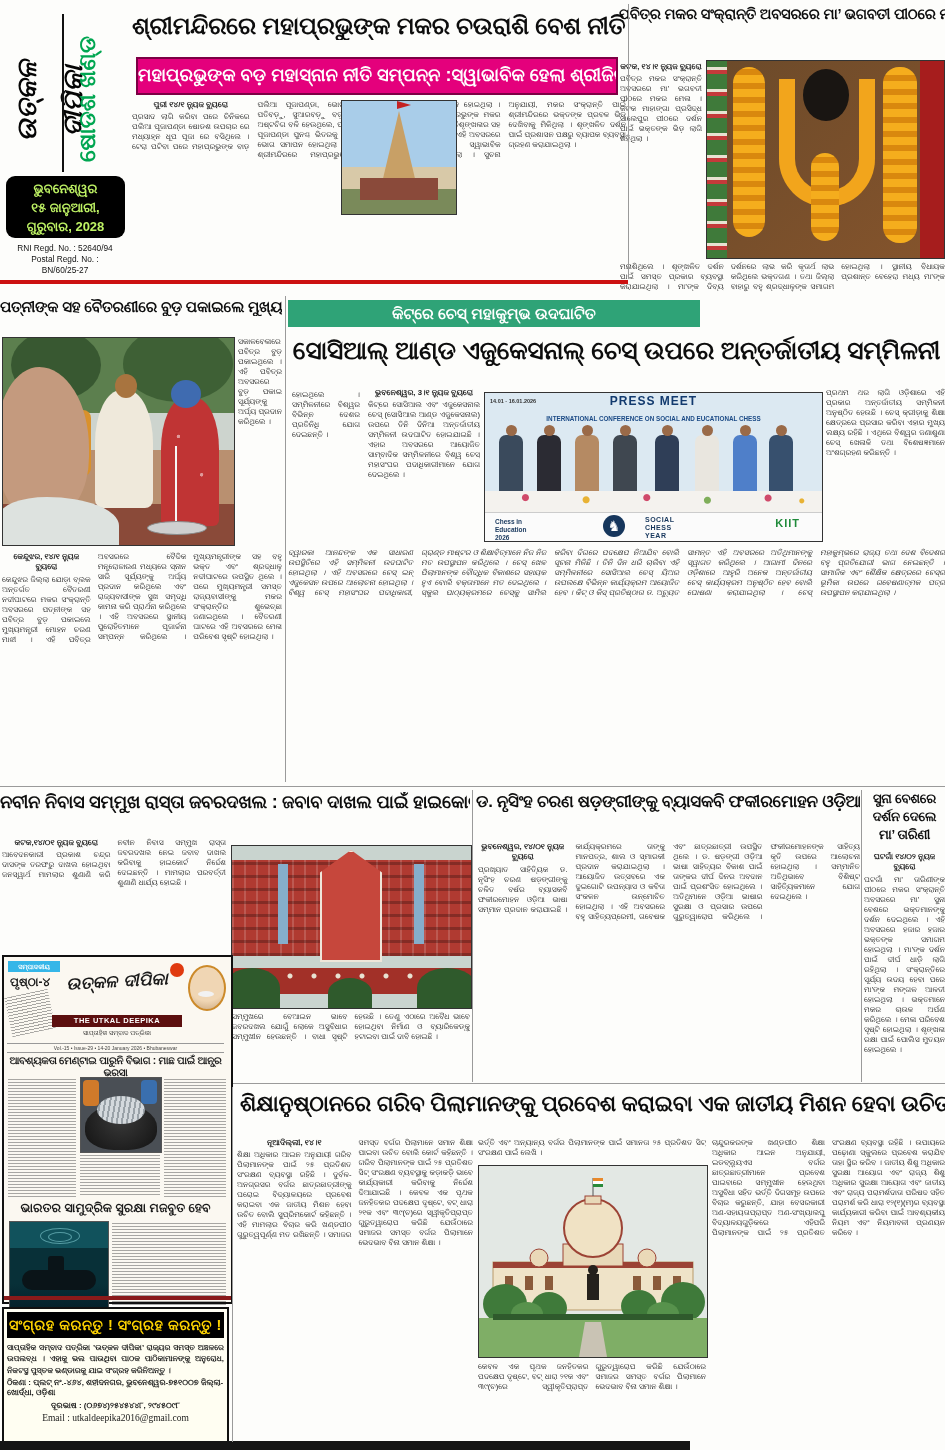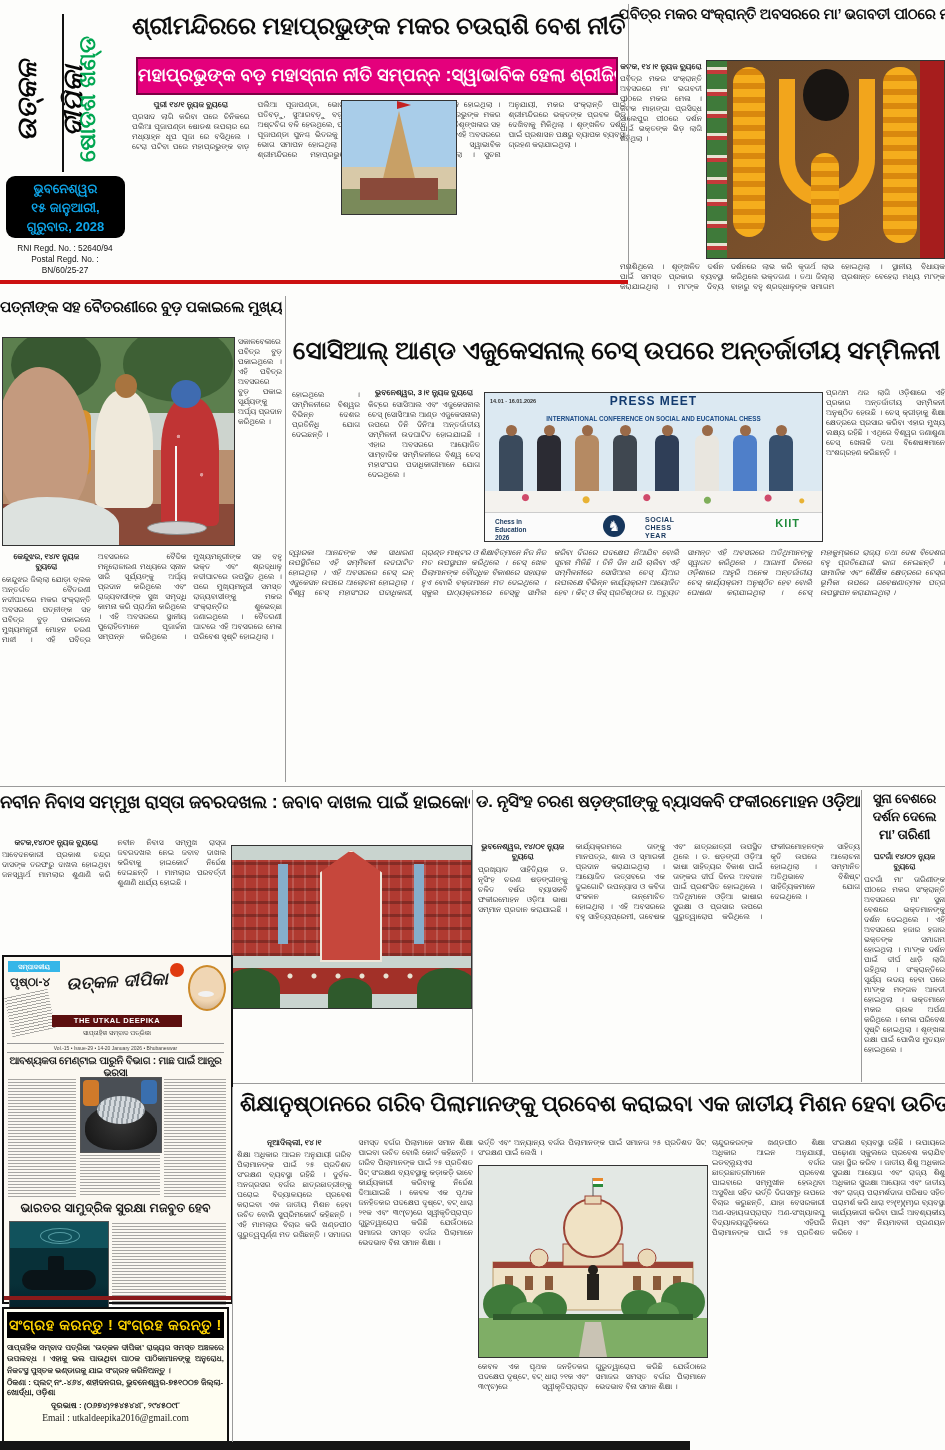--- a/index.html
+++ b/index.html
@@ -18,21 +18,21 @@
   .photo{border:1px solid #333;overflow:hidden;position:absolute;}
   .vrule{background:#9a9a9a;width:1px;position:absolute;}
   .hrule{background:#9a9a9a;height:1px;position:absolute;}
   .micro{background:repeating-linear-gradient(180deg,#555 0,#555 1px,transparent 1px,transparent 3px);opacity:.5;}
 
   
   .rot{transform:rotate(-90deg);}
   #mast-logo{left:-48px;top:78px;width:150px;height:46px;font-family:"DejaVu Serif","Liberation Serif",serif;
     font-weight:bold;font-style:italic;font-size:27px;color:#050505;text-align:center;line-height:46px;}
   #mast-edition{left:16px;top:80px;width:142px;height:38px;font-weight:bold;font-size:23px;color:#00a651;text-align:center;line-height:38px;}
-  #date-box{left:6px;top:176px;width:119px;height:62px;background:#000;color:#0ea5e9;border-radius:9px;
+  #date-box{left:6px;top:176px;width:119px;height:62px;background:#000;color:#bef264;border-radius:9px;
     font-weight:bold;font-size:13px;line-height:1.45;text-align:center;padding-top:4px;box-sizing:border-box;}
   #rni{left:0;top:243px;width:130px;font-size:8.3px;line-height:1.3;text-align:center;color:#111;}
 
   
   #banner-magenta{left:136px;top:57px;width:478px;height:34px;background:#e4007c;border:2px solid #7c0044;
      color:#fff;font-weight:bold;font-size:18px;text-align:center;line-height:33px;white-space:nowrap;overflow:hidden;}
   #kicker-green{left:288px;top:300px;width:412px;height:27px;background:#2fa377;color:#fff;font-weight:bold;
      font-size:15.5px;text-align:center;line-height:27px;}
   #rule-red{left:0;top:280px;width:628px;height:4px;background:#cc1111;}
 
@@ -203,20 +203,21 @@
     <div id="cm-shoulder"></div>
   </div>
   <div class="abs body-txt" style="left:238px;top:337px;width:44px;height:207px;">
     <span>ସକାଳବେଳାରେ ପବିତ୍ର ବୁଡ଼ ପକାଇଥିଲେ । ଏହି ପବିତ୍ର ଅବସରରେ ବୁଡ଼ ପକାଇ ସୂର୍ଯ୍ୟଙ୍କୁ ଅର୍ଘ୍ୟ ପ୍ରଦାନ କରିଥିଲେ ।</span>
   </div>
   <div class="abs body-txt cols3" style="left:2px;top:552px;width:280px;height:230px;">
     <b>କେନ୍ଦୁଝର, ୧୪/୧ ନ୍ୟୁଜ ବ୍ୟୁରୋ</b>
     <span>କେନ୍ଦୁଝର ଜିଲ୍ଲା ଯୋଡ଼ା ବ୍ଲକ ଅନ୍ତର୍ଗତ ବୈତରଣୀ ନଦୀଘାଟରେ ମକର ସଂକ୍ରାନ୍ତି ଅବସରରେ ପତ୍ନୀଙ୍କ ସହ ପବିତ୍ର ବୁଡ଼ ପକାଇଲେ ମୁଖ୍ୟମନ୍ତ୍ରୀ ମୋହନ ଚରଣ ମାଝୀ । ଏହି ପବିତ୍ର ଅବସରରେ ବୈଦିକ ମନ୍ତ୍ରୋଚ୍ଚାରଣ ମଧ୍ୟରେ ସ୍ନାନ ସାରି ସୂର୍ଯ୍ୟଙ୍କୁ ଅର୍ଘ୍ୟ ପ୍ରଦାନ କରିଥିଲେ ଏବଂ ରାଜ୍ୟବାସୀଙ୍କ ସୁଖ ସମୃଦ୍ଧି କାମନା କରି ପ୍ରାର୍ଥନା କରିଥିଲେ । ଏହି ଅବସରରେ ସ୍ଥାନୀୟ ପୁରୋହିତମାନେ ପୂଜାର୍ଚ୍ଚନା ସମ୍ପନ୍ନ କରିଥିଲେ । ମୁଖ୍ୟମନ୍ତ୍ରୀଙ୍କ ସହ ବହୁ ଭକ୍ତ ଏବଂ ଶ୍ରଦ୍ଧାଳୁ ନଦୀଘାଟରେ ଉପସ୍ଥିତ ଥିଲେ । ପରେ ମୁଖ୍ୟମନ୍ତ୍ରୀ ସମସ୍ତ ରାଜ୍ୟବାସୀଙ୍କୁ ମକର ସଂକ୍ରାନ୍ତିର ଶୁଭେଚ୍ଛା ଜଣାଇଥିଲେ । ବୈତରଣୀ ଘାଟରେ ଏହି ଅବସରରେ ମେଳା ପରିବେଶ ସୃଷ୍ଟି ହୋଇଥିଲା ।</span>
   </div>
 
+  <div class="abs" id="kicker-green">କିଟ୍‌ରେ ଚେସ୍ ମହାକୁମ୍ଭ ଉଦଘାଟିତ</div>
   <div class="abs hl center nowrap" style="left:288px;top:336px;width:657px;font-size:25px;">ସୋସିଆଲ୍ ଆଣ୍ଡ ଏଜୁକେସନାଲ୍ ଚେସ୍ ଉପରେ ଅନ୍ତର୍ଜାତୀୟ ସମ୍ମିଳନୀ</div>
   <div class="abs body-txt" style="left:292px;top:390px;width:68px;height:155px;">
     <span>ହୋଇଥିଲେ । ସମ୍ମିଳନୀରେ ବିଶ୍ୱର ବିଭିନ୍ନ ଦେଶର ପ୍ରତିନିଧି ଯୋଗ ଦେଇଛନ୍ତି ।</span>
   </div>
   <div class="abs body-txt" style="left:368px;top:388px;width:112px;height:157px;">
     <b>ଭୁବନେଶ୍ୱର, 3।୧ ନ୍ୟୁଜ ବ୍ୟୁରୋ</b>
     <span>କିଟ୍‌ରେ ସୋସିଆଲ ଏବଂ ଏଜୁକେସନାଲ ଚେସ୍ (ସୋସିଆଲ ଆଣ୍ଡ ଏଜୁକେସନାଲ) ଉପରେ ତିନି ଦିନିଆ ଅନ୍ତର୍ଜାତୀୟ ସମ୍ମିଳନୀ ଉଦଘାଟିତ ହୋଇଯାଇଛି । ଏହାର ଅବସରରେ ଆୟୋଜିତ ସାମ୍ବାଦିକ ସମ୍ମିଳନୀରେ ବିଶ୍ୱ ଚେସ୍ ମହାସଂଘର ପଦାଧିକାରୀମାନେ ଯୋଗ ଦେଇଥିଲେ ।</span>
   </div>
 
   <div class="photo" id="press-photo">
@@ -264,20 +265,23 @@
   </div>
   <div class="photo" id="hc-photo">
     <div id="hc-main"></div>
     <div class="hc-glass" style="left:46px;"></div>
     <div class="hc-glass" style="left:182px;"></div>
     <div id="hc-tower"></div>
     <div id="hc-wall"></div>
     <div class="hc-bush" style="left:-8px;width:56px;"></div>
     <div class="hc-bush" style="left:96px;width:44px;height:30px;"></div>
     <div class="hc-bush" style="right:-6px;width:60px;"></div>
+  </div>
+  <div class="abs body-txt cols2" style="left:232px;top:1012px;width:238px;height:66px;">
+    <span>ସମ୍ମୁଖରେ ବେଆଇନ ଭାବେ ଜବରଦଖଲ ଯୋଗୁଁ ଲୋକେ ଅସୁବିଧାର ସମ୍ମୁଖୀନ ହେଉଛନ୍ତି । ବାଧା ସୃଷ୍ଟି ହେଉଛି । ତେଣୁ ଏଠାରେ ଅବୈଧ ଭାବେ ହୋଇଥିବା ନିର୍ମାଣ ଓ ବ୍ୟାରିକେଡ୍‌କୁ ହଟାଇବା ପାଇଁ ଦାବି ହୋଇଛି ।</span>
   </div>
 
   <div class="vrule" style="left:472px;top:790px;height:292px;"></div>
   <div class="abs hl center nowrap" style="left:476px;top:792px;width:384px;font-size:16.8px;">ଡ. ନୃସିଂହ ଚରଣ ଷଡ଼ଙ୍ଗୀଙ୍କୁ ବ୍ୟାସକବି ଫକୀରମୋହନ ଓଡ଼ିଆ ଭାଷା ସମ୍ମାନ</div>
   <div class="abs body-txt cols4" style="left:478px;top:842px;width:382px;height:238px;">
     <b>ଭୁବନେଶ୍ୱର, ୧୪/୦୧ ନ୍ୟୁଜ ବ୍ୟୁରୋ</b>
     <span>ପ୍ରଖ୍ୟାତ ସାହିତ୍ୟିକ ଡ. ନୃସିଂହ ଚରଣ ଷଡ଼ଙ୍ଗୀଙ୍କୁ ଚଳିତ ବର୍ଷର ବ୍ୟାସକବି ଫକୀରମୋହନ ଓଡ଼ିଆ ଭାଷା ସମ୍ମାନ ପ୍ରଦାନ କରାଯାଇଛି । କାର୍ଯ୍ୟକ୍ରମରେ ତାଙ୍କୁ ମାନପତ୍ର, ଶାଲ ଓ ସ୍ମାରକୀ ପ୍ରଦାନ କରାଯାଇଥିଲା । ଆୟୋଜିତ ଉତ୍ସବରେ ଏକ ଦୁଇଗୋଟି ଉପନ୍ୟାସ ଓ କବିତା ସଂକଳନ ଉନ୍ମୋଚିତ ହୋଇଥିଲା । ଏହି ଅବସରରେ ବହୁ ସାହିତ୍ୟପ୍ରେମୀ, ଗବେଷକ ଏବଂ ଛାତ୍ରଛାତ୍ରୀ ଉପସ୍ଥିତ ଥିଲେ । ଡ. ଷଡ଼ଙ୍ଗୀ ଓଡ଼ିଆ ଭାଷା ସାହିତ୍ୟର ବିକାଶ ପାଇଁ ତାଙ୍କର ଦୀର୍ଘ ଦିନର ଅବଦାନ ପାଇଁ ପ୍ରଶଂସିତ ହୋଇଥିଲେ । ଅତିଥିମାନେ ଓଡ଼ିଆ ଭାଷାର ସୁରକ୍ଷା ଓ ପ୍ରସାର ଉପରେ ଗୁରୁତ୍ୱାରୋପ କରିଥିଲେ । ଫକୀରମୋହନଙ୍କ ସାହିତ୍ୟ କୃତି ଉପରେ ଆଲୋଚନା ହୋଇଥିଲା । ସମ୍ମାନିତ ଅତିଥିଭାବେ ବିଶିଷ୍ଟ ସାହିତ୍ୟିକମାନେ ଯୋଗ ଦେଇଥିଲେ ।</span>
   </div>
 
   <div class="vrule" style="left:861px;top:790px;height:292px;"></div>

